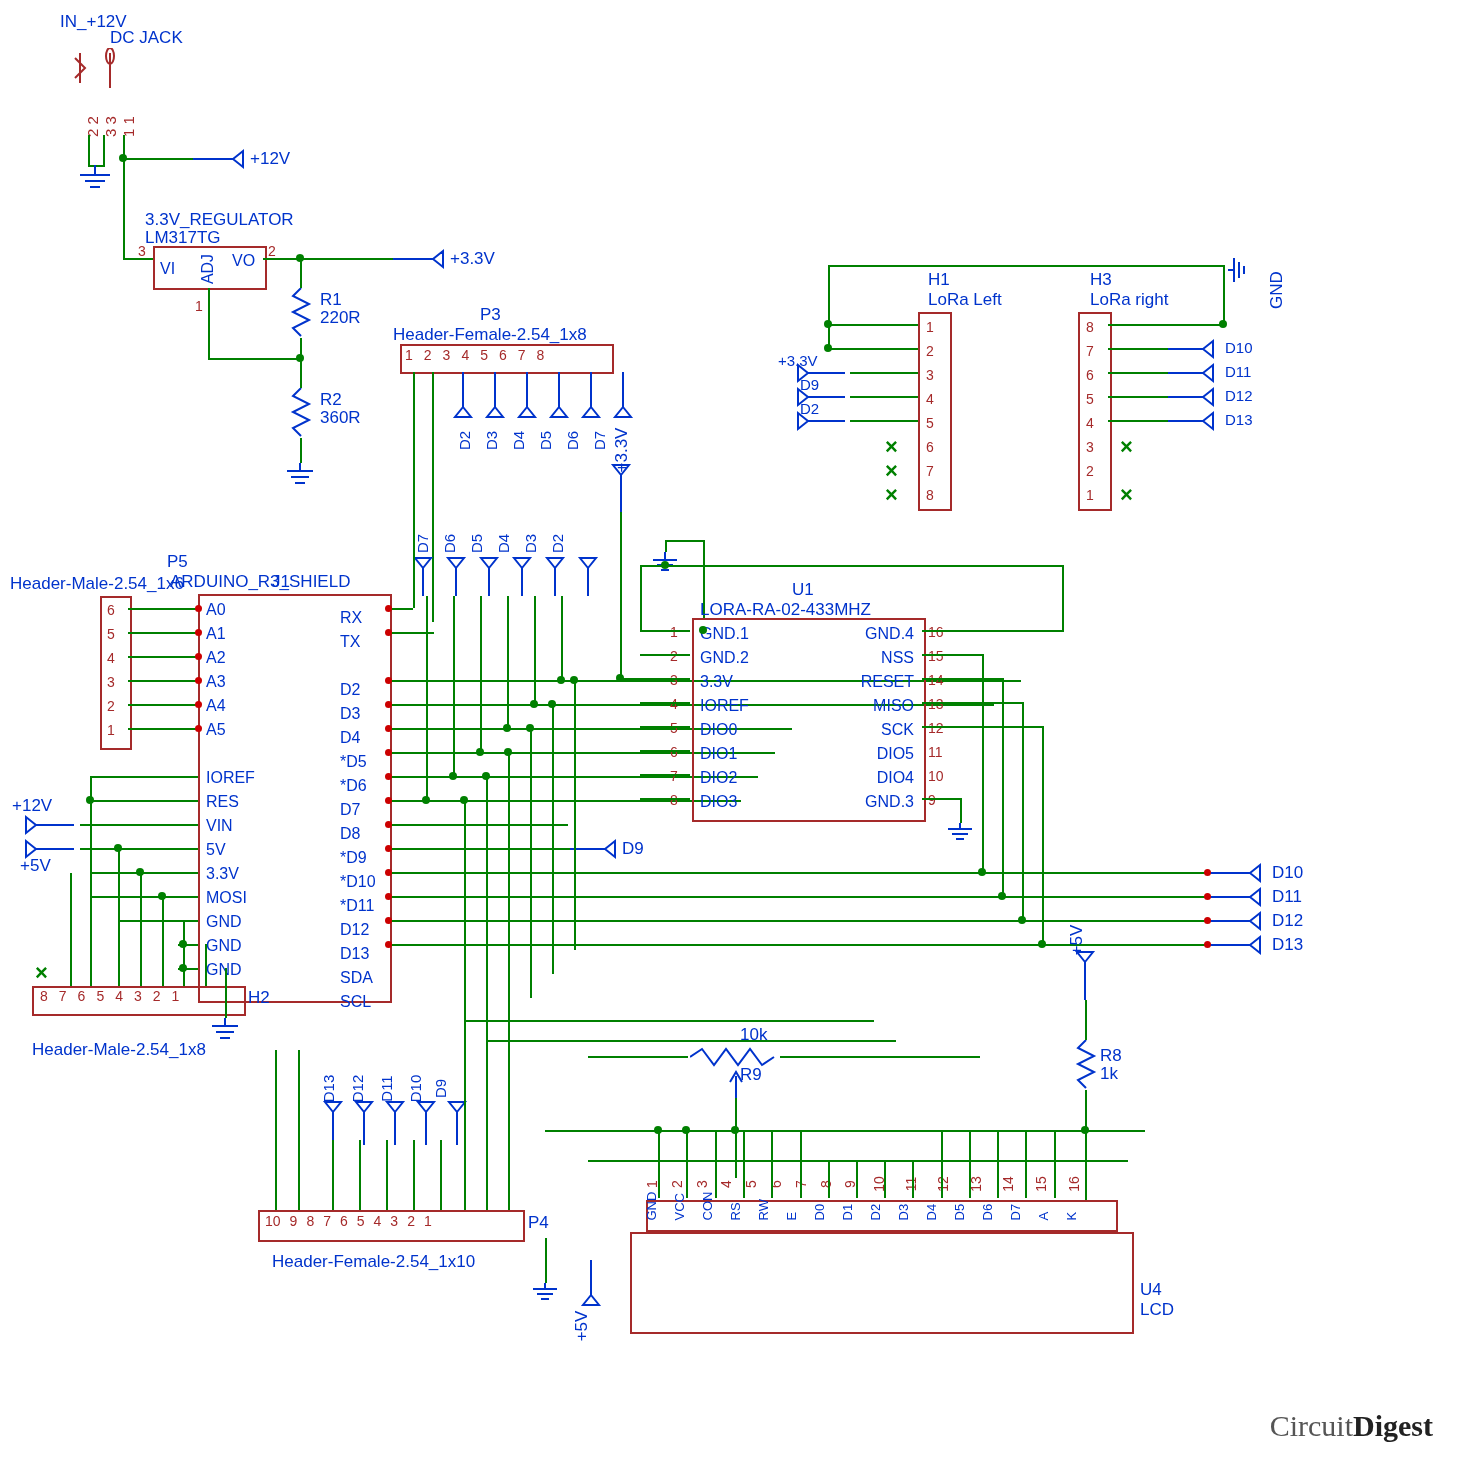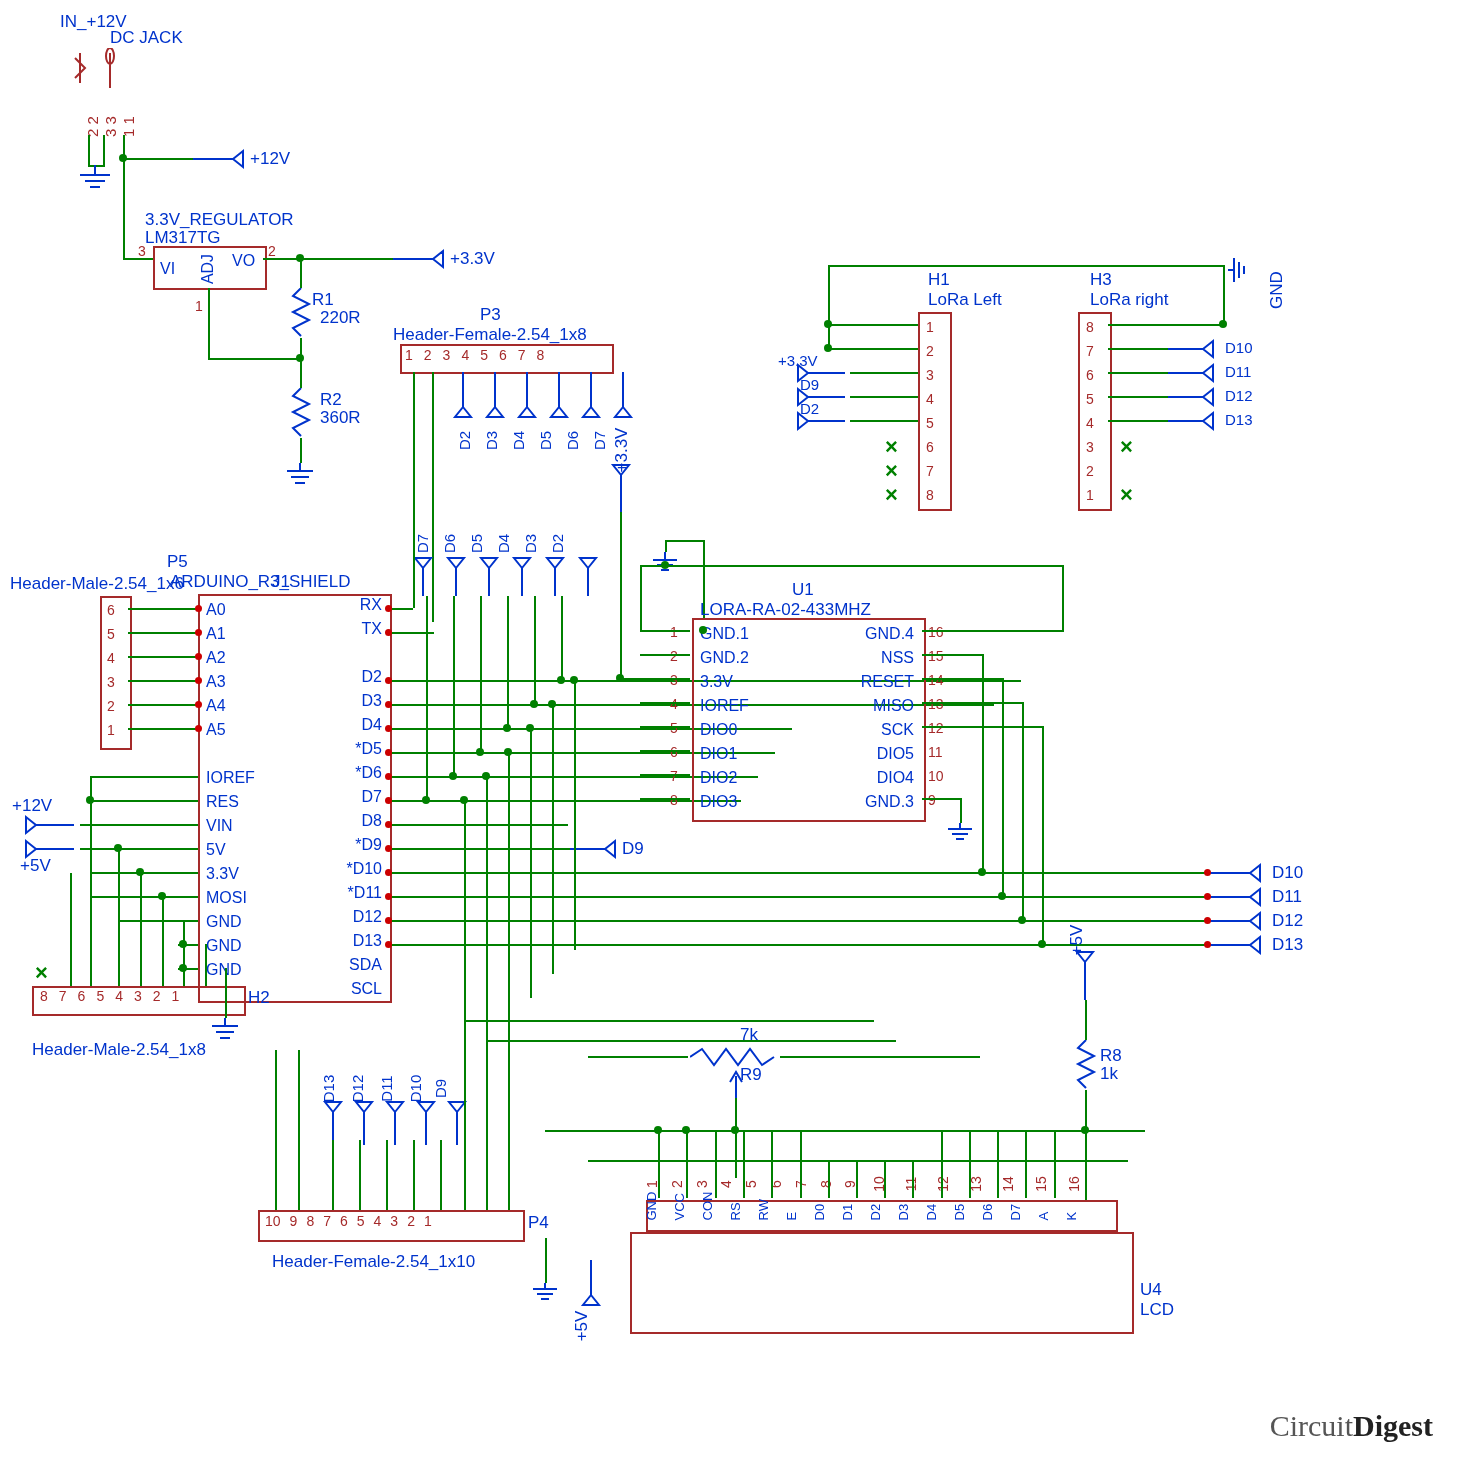--- a/index.html
+++ b/index.html
@@ -127,21 +127,21 @@
 <div class="junction" style="left:300px;top:258px"></div>
 <svg style="position:absolute;left:393px;top:248px" width="60" height="22">
   <path d="M0 11 L40 11 L50 3 L50 19 L40 11" stroke="#0033cc" stroke-width="2" fill="none"></path>
 </svg>
 <div class="label" style="left:450px;top:249px">+3.3V</div>
 
 <div class="wire wire-v" style="left:300px;top:258px;height:30px"></div>
 <svg style="position:absolute;left:290px;top:288px" width="22" height="50">
   <path d="M11 0 L3 8 L19 16 L3 24 L19 32 L3 40 L11 48" stroke="#0033cc" stroke-width="2" fill="none"></path>
 </svg>
-<div class="label" style="left:312px;top:290px">R1</div>
+<div class="label" style="left:320px;top:290px">R1</div>
 <div class="label" style="left:320px;top:308px">220R</div>
 <div class="wire wire-v" style="left:300px;top:338px;height:30px"></div>
 <div class="junction" style="left:300px;top:358px"></div>
 <div class="wire wire-h" style="left:208px;top:358px;width:94px"></div>
 <div class="wire wire-v" style="left:208px;top:288px;height:72px"></div>
 
 <div class="wire wire-v" style="left:300px;top:368px;height:20px"></div>
 <svg style="position:absolute;left:290px;top:388px" width="22" height="50">
   <path d="M11 0 L3 8 L19 16 L3 24 L19 32 L3 40 L11 48" stroke="#0033cc" stroke-width="2" fill="none"></path>
 </svg>
@@ -222,21 +222,21 @@
     <span>IOREF</span>
     <span>RES</span>
   <span>VIN</span>
     <span>5V</span>
     <span>3.3V</span>
   <span>MOSI</span>
     <span>GND</span>
     <span>GND</span>
   <span>GND</span>
 </div>
-<div class="pins-col" style="left:340px;top:593px;text-align:right;width:42px">
+<div class="pins-col" style="left:340px;top:606px;text-align:left;width:42px">
   <span>RX</span>
     <span>TX</span>
     <span></span>
   <span>D2</span>
     <span>D3</span>
     <span>D4</span>
   <span>*D5</span>
     <span>*D6</span>
     <span>D7</span>
   <span>D8</span>
@@ -647,21 +647,21 @@
 <div class="label" style="left:1062px;top:930px;transform:rotate(-90deg)">+5V</div>
 
 <div class="wire wire-v" style="left:1085px;top:1000px;height:40px"></div>
 <svg style="position:absolute;left:1075px;top:1040px" width="22" height="50">
   <path d="M11 0 L3 8 L19 16 L3 24 L19 32 L3 40 L11 48" stroke="#0033cc" stroke-width="2" fill="none"></path>
 </svg>
 <div class="label" style="left:1100px;top:1046px">R8</div>
 <div class="label" style="left:1100px;top:1064px">1k</div>
 <div class="wire wire-v" style="left:1085px;top:1090px;height:110px"></div>
 
-<div class="label" style="left:740px;top:1025px">7k</div>
+<div class="label" style="left:740px;top:1025px">10k</div>
 <svg style="position:absolute;left:690px;top:1045px" width="90" height="24">
   <path d="M0 12 L12 4 L24 20 L36 4 L48 20 L60 4 L72 20 L84 12" stroke="#0033cc" stroke-width="2" fill="none"></path>
 </svg>
 <div class="label" style="left:740px;top:1065px">R9</div>
 
 <svg style="position:absolute;left:728px;top:1068px" width="16" height="30">
   <path d="M8 30 L8 8 M2 14 L8 4 L14 14" stroke="#0033cc" stroke-width="2" fill="none"></path>
 </svg>
 <div class="wire wire-h" style="left:588px;top:1056px;width:100px"></div>
 <div class="wire wire-h" style="left:780px;top:1056px;width:200px"></div>

